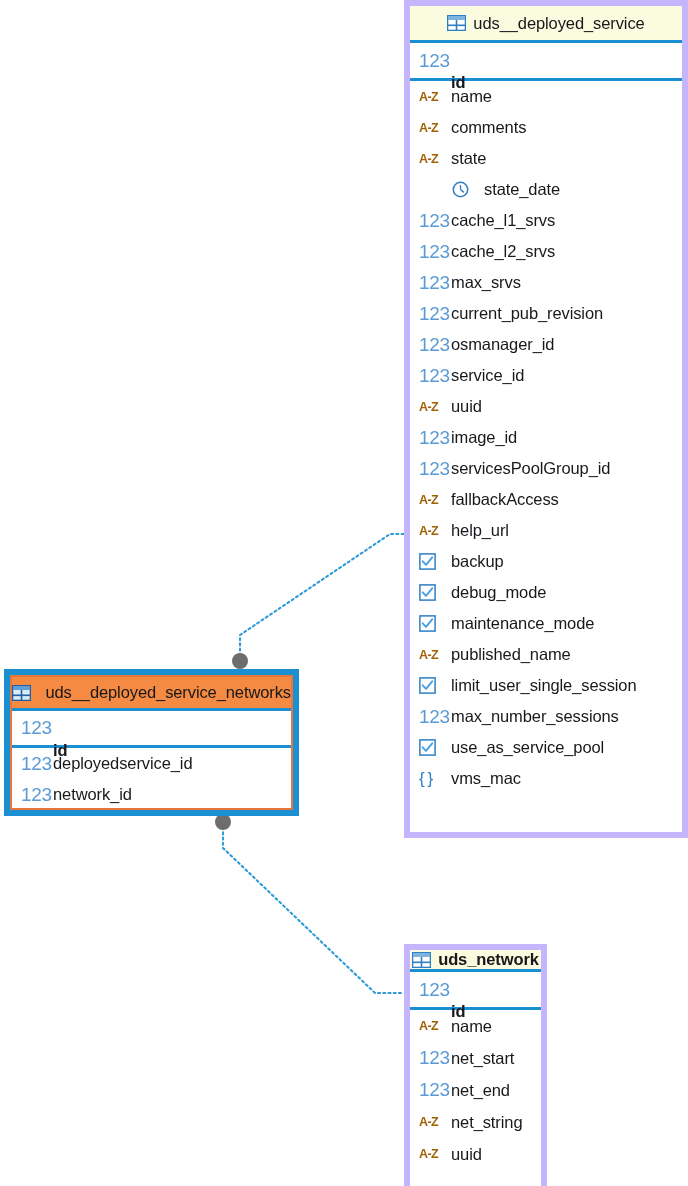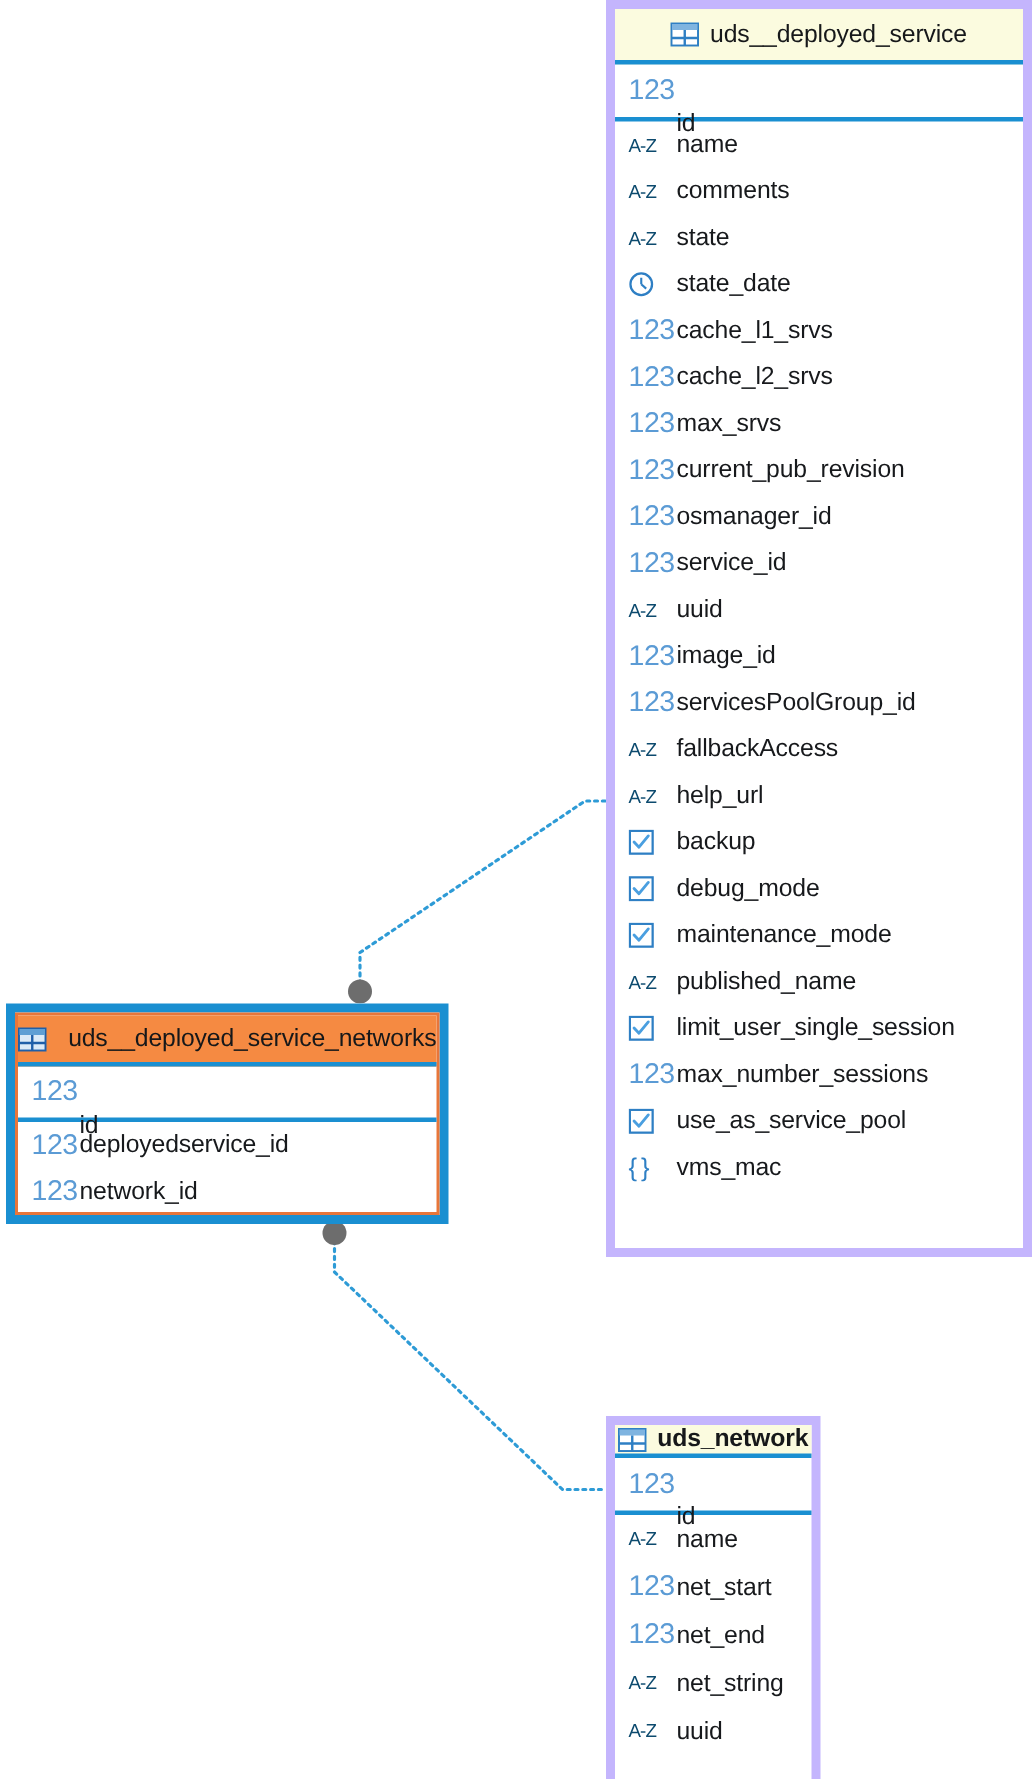--- a/index.html
+++ b/index.html
@@ -24,34 +24,34 @@
               border-bottom:3px solid #1a8fd1;}
   .entity.selected .ent-header{background:#f58a42;border-bottom:3px solid #1a8fd1;}
   .ent-title{font-size:16.5px;color:#16181a;white-space:nowrap;letter-spacing:-0.1px;}
   .entity.selected .ent-title{color:#16181a;}
 
   .pk-sec{box-sizing:border-box;border-bottom:3px solid #1a8fd1;}
   .cols-sec{box-sizing:border-box;}
 
   .col{display:flex;align-items:center;gap:7px;padding:0 0 0 9px;height:31px;}
   .col .nm{font-size:16.5px;color:#17191c;white-space:nowrap;letter-spacing:-0.1px;}
-  .col.pk .nm{font-weight:normal;margin-top:44px;}
+  .col.pk .nm{font-weight:bold;margin-top:44px;}
 
   
   .ic{flex:0 0 auto;display:inline-flex;align-items:center;justify-content:center;}
 
   
   .ic-table{width:19px;height:16px;}
 
   
   .ic-num{font-size:19px;color:#5b9bd5;font-family:"Liberation Sans",sans-serif;
           letter-spacing:-0.3px;width:25px;justify-content:flex-start;}
 
   
-  .ic-str{font-size:12.5px;color:#0c4a6e;font-weight:normal;letter-spacing:-0.6px;
+  .ic-str{font-size:12.5px;color:#a16207;font-weight:bold;letter-spacing:-0.6px;
           width:25px;justify-content:flex-start;}
 
   
   .ic-shape{width:25px;justify-content:flex-start;}
   .ic-json{font-size:17px;color:#2e7fc4;width:25px;justify-content:flex-start;
            letter-spacing:-1px;font-family:"Liberation Sans",sans-serif;}
 </style>
 </head>
 <body>
 
@@ -91,21 +91,21 @@
             <span class="nm">name</span>
           </div>
           <div class="col" style="height: 31px;">
             <span class="ic ic-str">A-Z</span>
             <span class="nm">comments</span>
           </div>
           <div class="col" style="height: 31px;">
             <span class="ic ic-str">A-Z</span>
             <span class="nm">state</span>
           </div>
-          <div class="col" style="height: 31px;">
+          <div class="col" style="height: 31px; margin-left: 33px;">
             <span class="ic ic-shape">
               <svg width="17" height="17" viewBox="0 0 17 17">
                 <circle cx="8.5" cy="8.5" r="7.2" fill="none" stroke="#2e7fc4" stroke-width="1.5"></circle>
                 <line x1="8.5" y1="8.5" x2="8.5" y2="4.2" stroke="#2e7fc4" stroke-width="1.4"></line>
                 <line x1="8.5" y1="8.5" x2="11.8" y2="11.4" stroke="#2e7fc4" stroke-width="1.4"></line>
               </svg>
             </span>
             <span class="nm">state_date</span>
           </div>
           <div class="col" style="height: 31px;">

